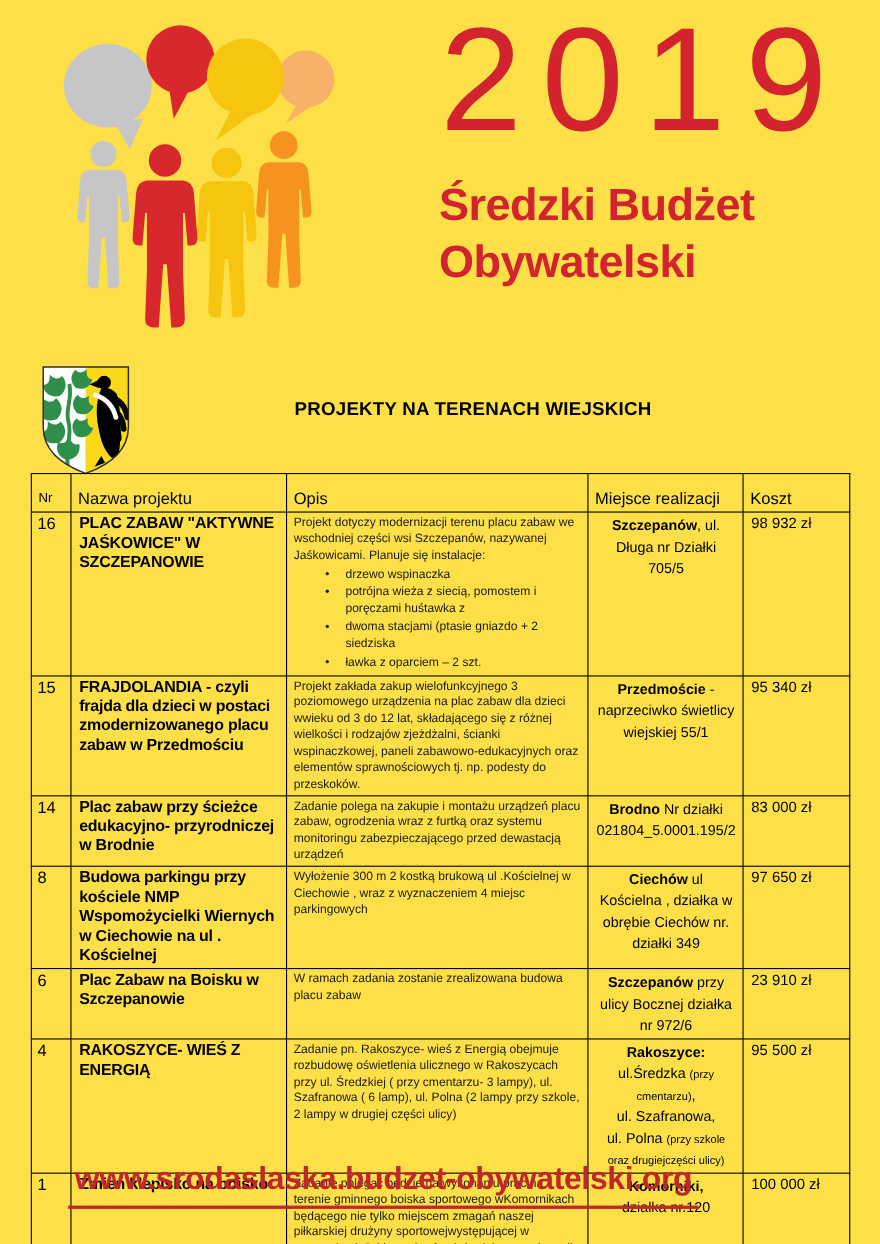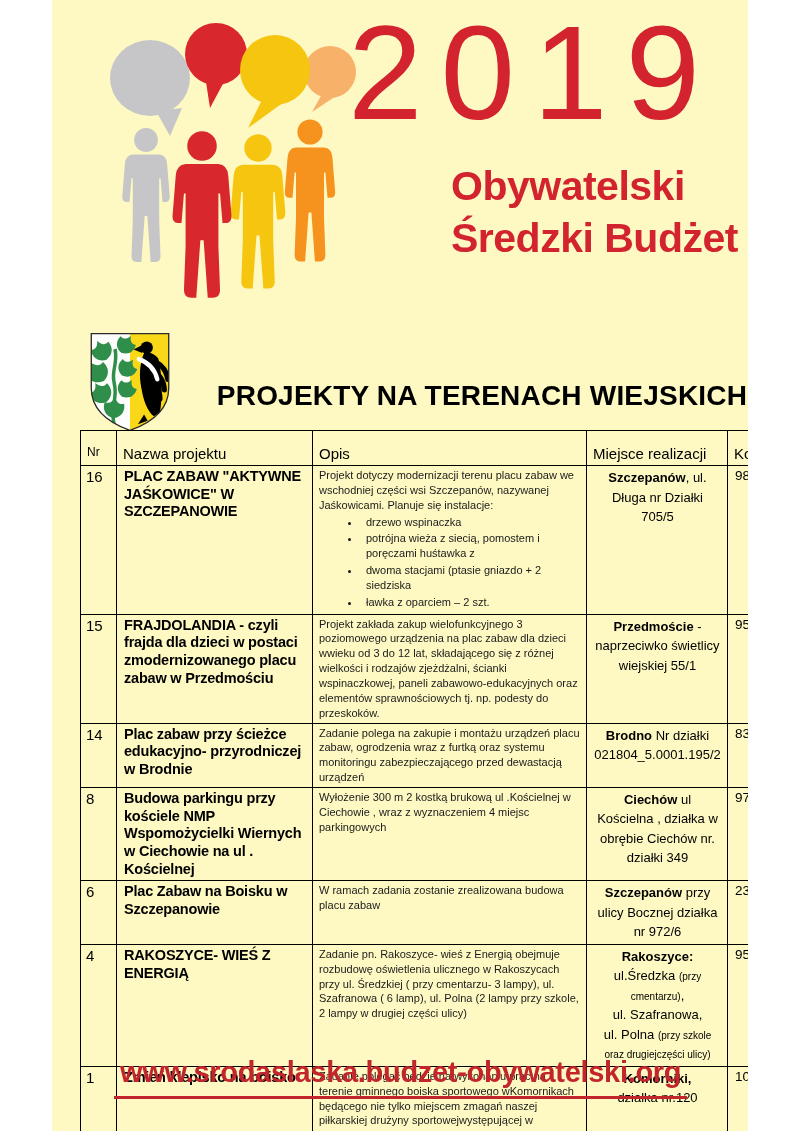--- a/index.html
+++ b/index.html
@@ -1,35 +1,35 @@
 <!DOCTYPE html>
 <html><head>
 <meta charset="utf-8">
 <style>
   * { box-sizing: border-box; }
   html,body { margin:0; padding:0; background:#ffffff; }
   .page {
-    position:relative; width:696px; height:1131px; margin:0 auto;
-    background:#fef9c3; font-family:"Liberation Sans", sans-serif; overflow:hidden; color:#000;
+    position:relative; width:800px; height:1131px; margin:0 auto;
+    background:#fde047; font-family:"Liberation Sans", sans-serif; overflow:hidden; color:#000;
   }
   
   .logo { position:absolute; left:46px; top:8px; width:280px; height:300px; }
   .year {
     position:absolute; top:6px; right:30px;
     color:#d2232f; font-size:134px; font-weight:400; letter-spacing:18px; line-height:1;
   }
   .brand {
     position:absolute; left:399px; top:160px;
     color:#d2232f; font-size:41px; font-weight:700; line-height:1.28; letter-spacing:-0.5px;
   }
   
   .herb { position:absolute; left:34px; top:330px; width:88px; height:95px; }
   .section-title {
-    position:absolute; left:130px; top:380px; width:600px; text-align:center;
-    font-size:28px; font-weight:700; letter-spacing:0.2px;
+    position:absolute; left:130px; top:362px; width:600px; text-align:center;
+    font-size:17px; font-weight:700; letter-spacing:0.2px;
   }
   
   table.tbl {
     position:absolute; left:28px; top:430px; width:744px;
     border-collapse:collapse; table-layout:fixed;
   }
   .tbl th, .tbl td { border:1.5px solid #000; vertical-align:top; padding:2px 6px; text-align:left; }
   .tbl th { font-weight:400; font-size:15px; padding-top:14px; padding-bottom:3px; }
   .tbl th.h-nr { font-size:12px; }
   td.nr   { font-size:15px; padding-left:5px; }
@@ -82,22 +82,22 @@
       <use href="#pers" fill="#c6c6c8" transform="translate(48,132) scale(0.66)"></use>
       <use href="#pers" fill="#f6921e" transform="translate(212,124) scale(0.70)"></use>
       <use href="#pers" fill="#f5c50f" transform="translate(160,140) scale(0.76)"></use>
       <use href="#pers" fill="#d9272e" transform="translate(104,138) scale(0.82)"></use>
     </svg>
   </div>
 
   <div class="year">2019</div>
 
   <div class="brand">
+    <div>Średzki Budżet</div>
     <div>Obywatelski</div>
-    <div>Średzki Budżet</div>
   </div>
 
   <div class="herb">
     <svg viewBox="0 0 100 118" width="88" height="104">
       <defs>
         <clipPath id="shieldClip">
             <path d="M6,4 H94 V66 Q94 98 50 114 Q6 98 6 66 Z"></path>
           </clipPath>
         <path id="leaf" d="M0,2 C -9,0 -12,-7 -10,-14 C -5,-12 -2,-15 0,-20 C 2,-15 5,-12 10,-14 C 12,-7 9,0 0,2 Z"></path>
       </defs>

